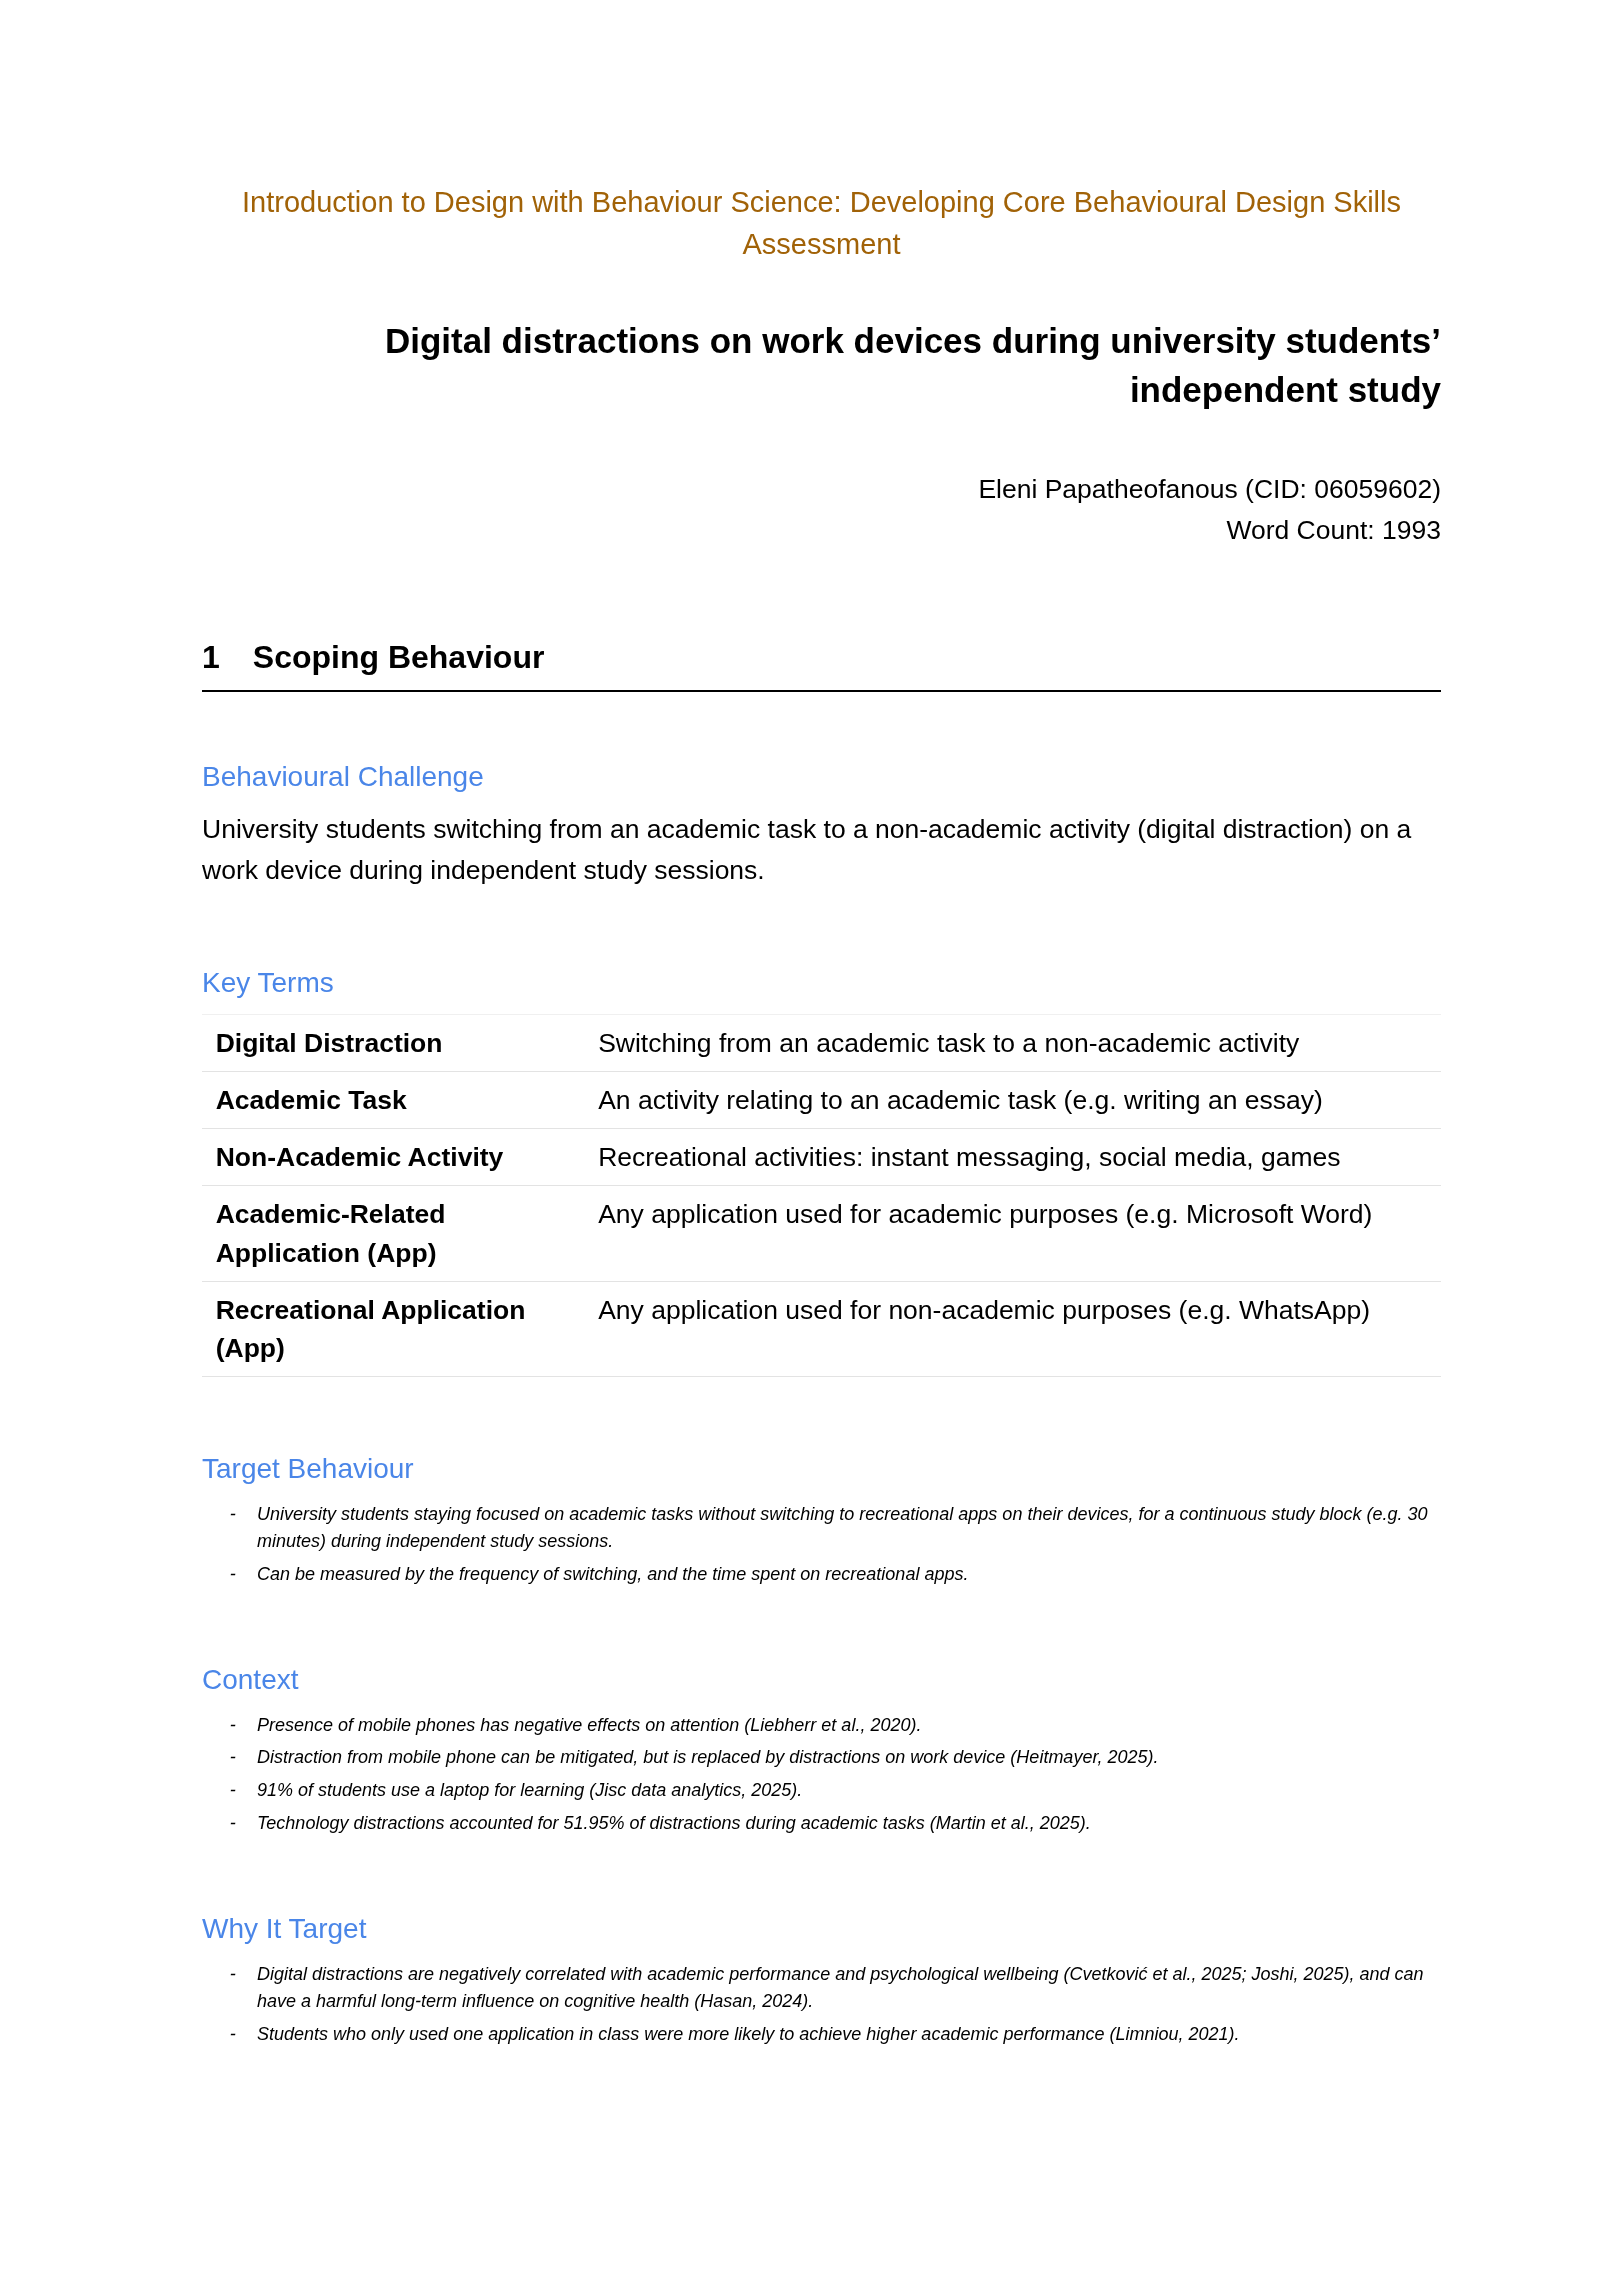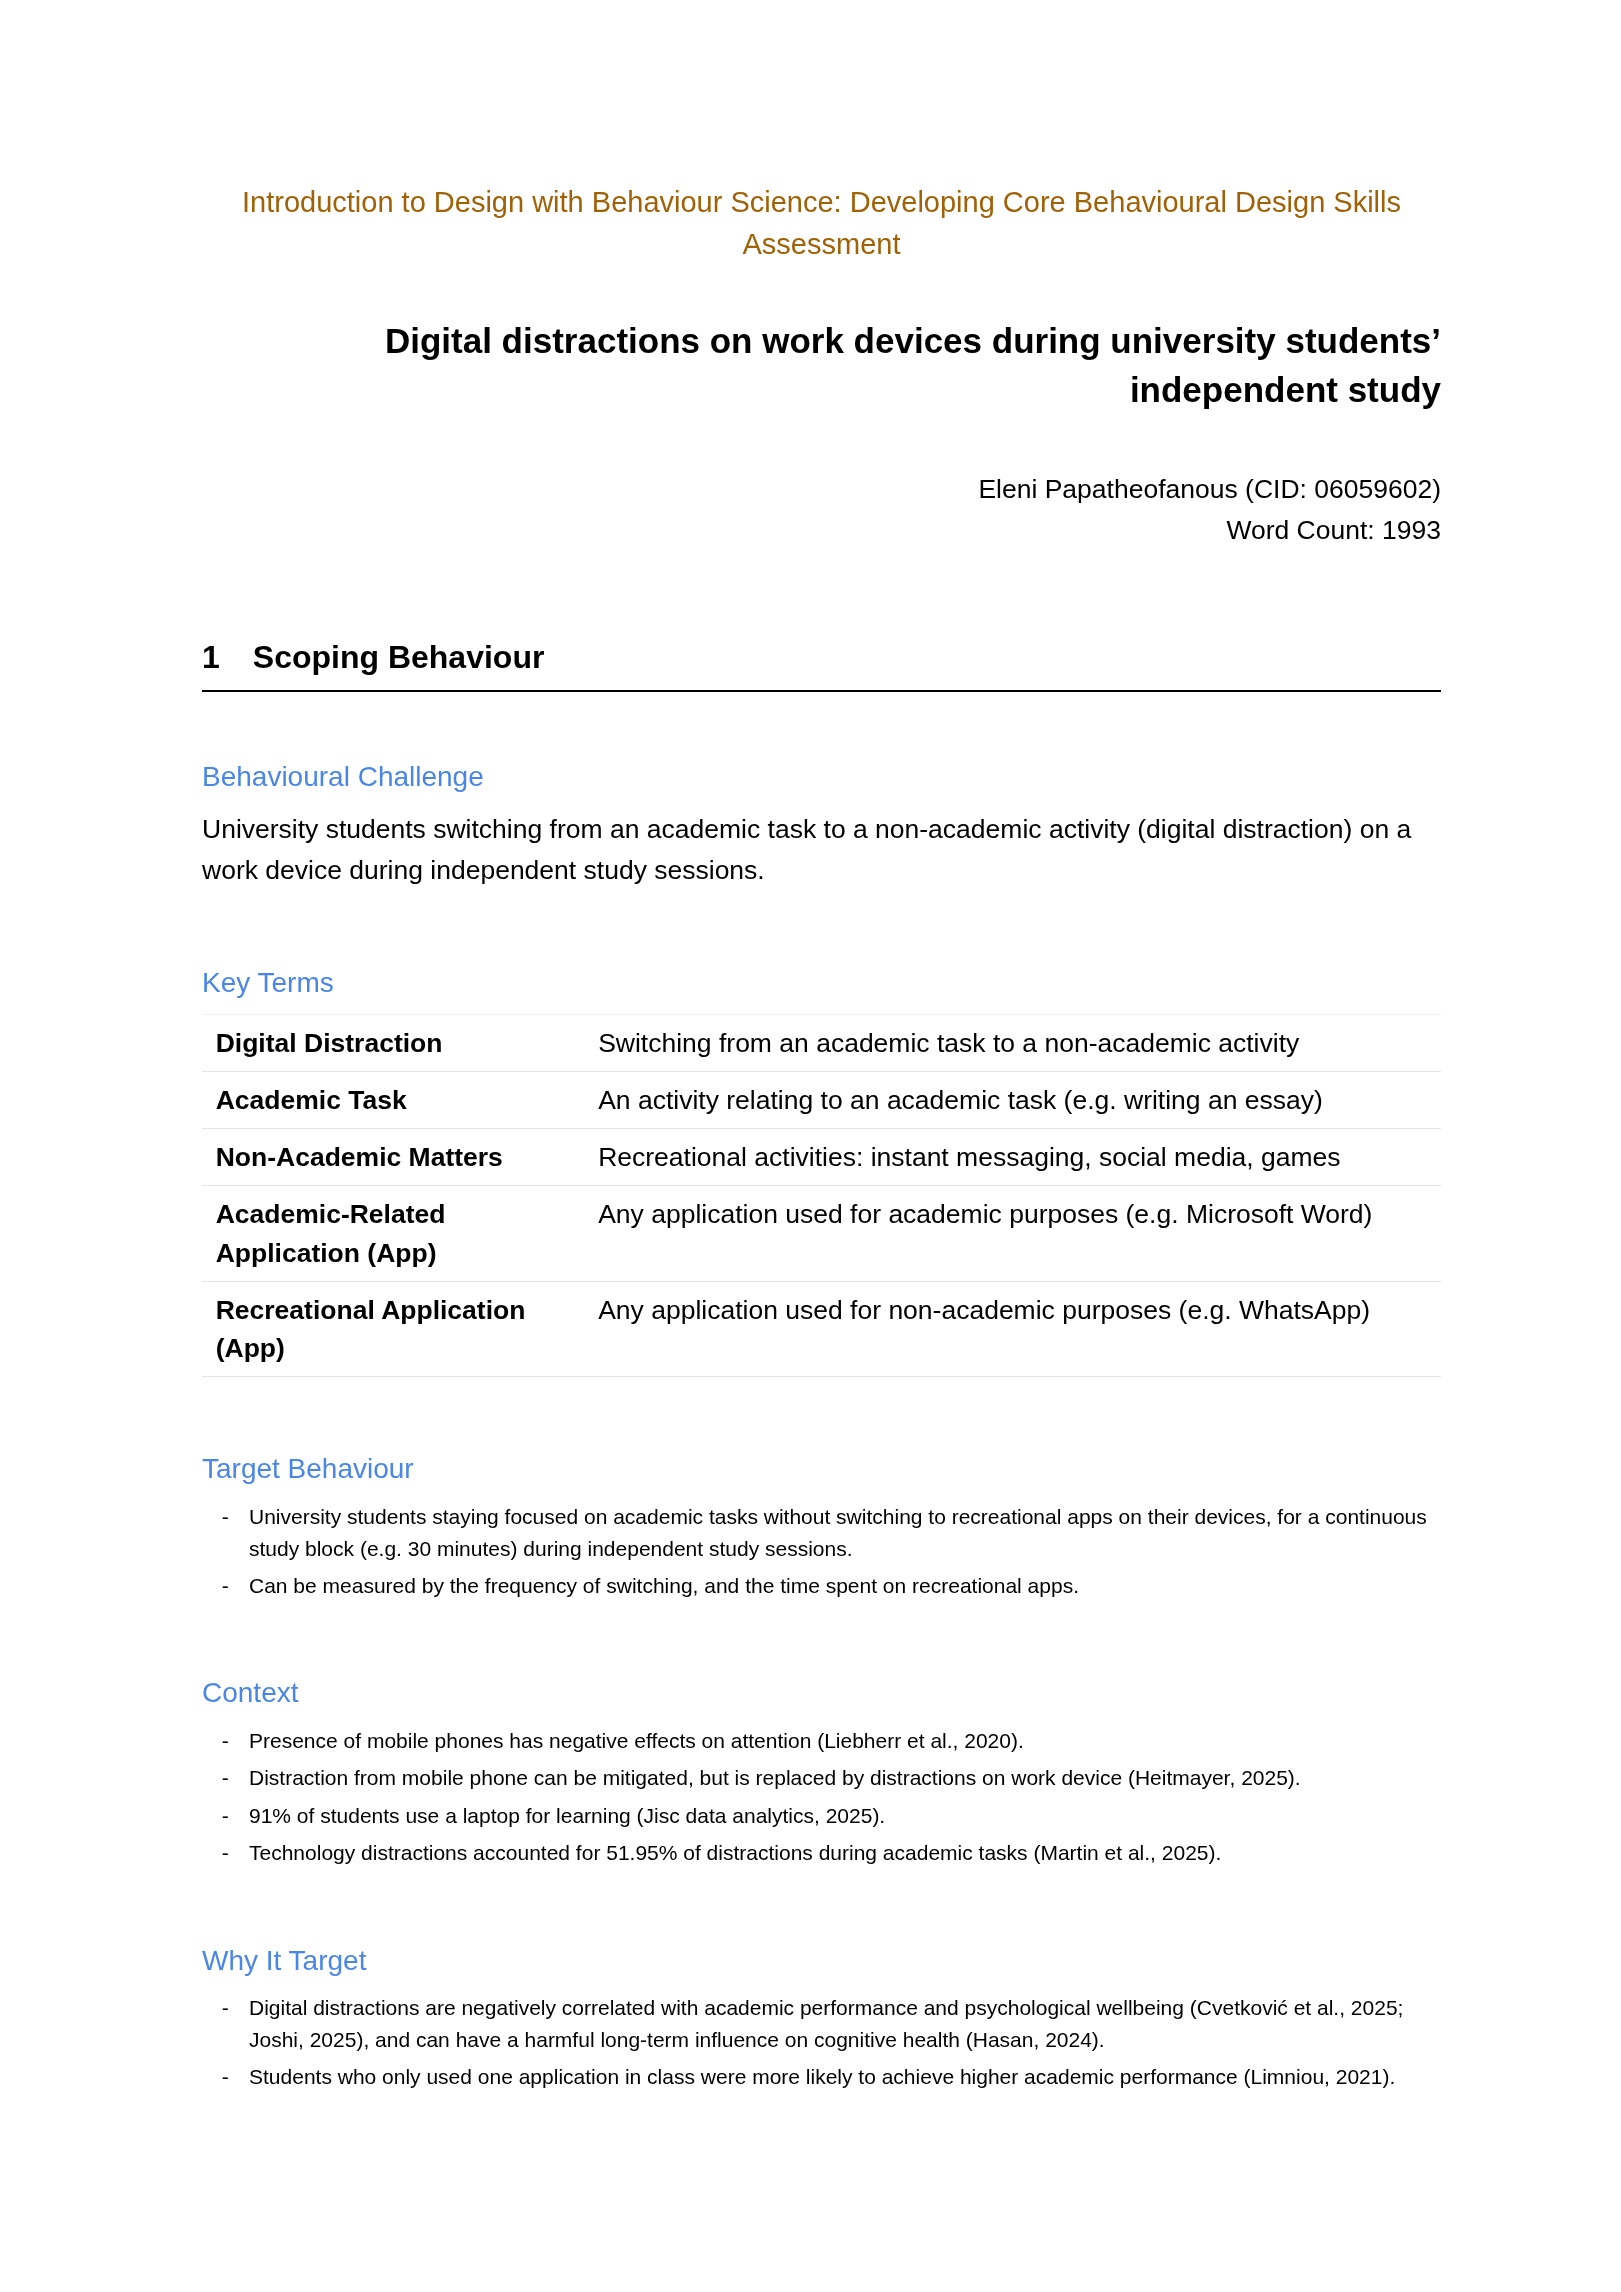--- a/index.html
+++ b/index.html
@@ -85,24 +85,25 @@
   table.key-terms tr:first-child td {
     border-top: 1px solid #f0f0f0;
   }
   table.key-terms td.term {
     width: 359px;
     font-weight: bold;
   }
 
   ul.dash-list {
     list-style: none;
-    margin: 4px;
+    margin: 12px;
     padding: 0;
-    font-size: 21px;
+    font-size: 18px;
     line-height: 1.5;
+    font-style: italic;
   }
   ul.dash-list li {
     position: relative;
     padding-left: 43px;
     margin-bottom: 5.9px;
   }
   ul.dash-list li::before {
     content: "-";
     position: absolute;
     left: 15.7px;
@@ -136,21 +137,21 @@
       <tbody>
         <tr>
           <td class="term">Digital Distraction</td>
           <td>Switching from an academic task to a non-academic activity</td>
         </tr>
         <tr>
           <td class="term">Academic Task</td>
           <td>An activity relating to an academic task (e.g. writing an essay)</td>
         </tr>
         <tr>
-          <td class="term">Non-Academic Matters</td>
+          <td class="term">Non-Academic Activity</td>
           <td>Recreational activities: instant messaging, social media, games</td>
         </tr>
         <tr>
           <td class="term">Academic-Related Application (App)</td>
           <td>Any application used for academic purposes (e.g. Microsoft Word)</td>
         </tr>
         <tr>
           <td class="term">Recreational Application (App)</td>
           <td>Any application used for non-academic purposes (e.g. WhatsApp)</td>
         </tr>

